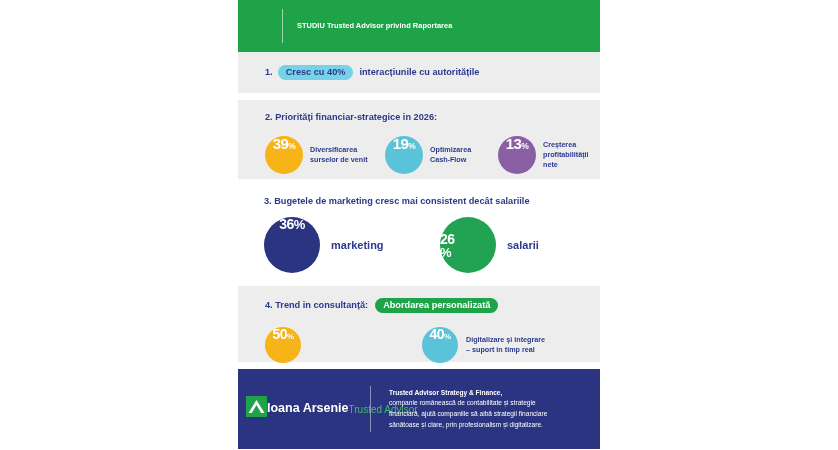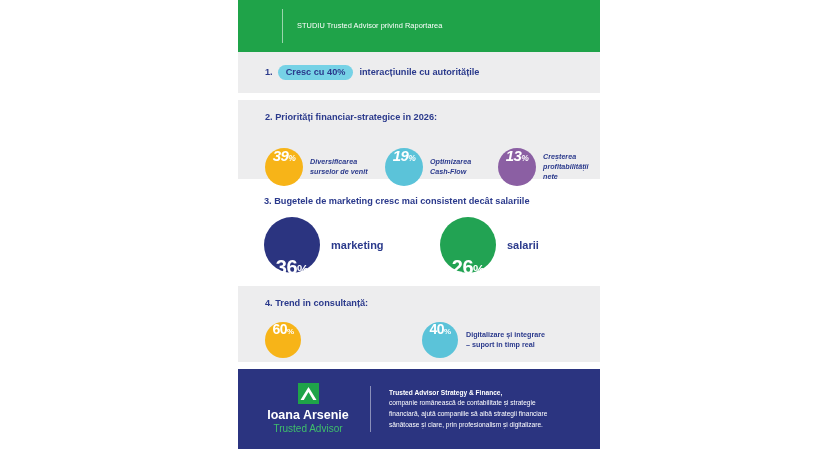--- a/index.html
+++ b/index.html
@@ -42,21 +42,21 @@
   }
   .header-divider {
     width: 1px;
     align-self: stretch;
     margin: 9px 14px 9px 16px;
     background: rgba(255,255,255,0.55);
   }
   .header-sub {
     color: #ffffff;
     font-size: 7.4px;
-    font-weight: normal;
+    font-weight: bold;
     line-height: 1.5;
     letter-spacing: 0.05px;
   }
   .header-sub div { white-space: nowrap; }
 
   
   .sec {
     box-sizing: border-box;
   }
   .sec.gray { background: #EDEDEE; }
@@ -112,41 +112,40 @@
   }
 
   
   .s2 .circle { width: 38px; height: 38px; }
   .s2 .circle .num { font-size: 15px; }
   .s2 .circle .pct { font-size: 8.5px; }
   .s2 .stat-label { font-size: 7.2px; margin-left: 7px; }
 
   
   .s3 .circle { width: 56px; height: 56px; }
-  .s3 .circle .num { font-size: 20px; margin-top: 40px; }
+  .s3 .circle .num { font-size: 14px; }
   .s3 .circle .pct { font-size: 13px; }
   .s3 .stat-label { font-size: 11px; margin-left: 11px; }
 
   
   .s4 .circle { width: 36px; height: 36px; }
   .s4 .circle .num { font-size: 14px; }
   .s4 .circle .pct { font-size: 8px; }
   .s4 .stat-label { font-size: 7.2px; margin-left: 8px; }
 
   
   .footer {
     background: #2B3480;
     display: flex;
     align-items: center;
     box-sizing: border-box;
   }
   .footer-brand {
     width: 124px;
     display: flex;
-    flex-direction: column;
     align-items: center;
     flex: none;
   }
   .logo-mark {
     width: 21px;
     height: 21px;
     background: #1FA349;
     display: flex;
     align-items: flex-end;
     justify-content: center;
@@ -197,21 +196,21 @@
       <span class="pill cyan" style="margin:0 6px 0 5px;">Cresc cu 40%</span>
       <span>interacțiunile cu autoritățile</span>
     </div>
   </div>
 
   <div class="sec-gap"></div>
 
   <div class="sec gray s2" style="height:79px; padding:12px 0 0 27px;">
     <div class="sec-title">2. Priorități financiar-strategice in 2026:</div>
 
-    <div class="stat-row" style="margin-top:26px;font-style:italic;">
+    <div class="stat-row" style="margin-top:14px;">
 
       <div class="stat" style="width:120px;">
         <div class="circle" style="background:#F7B418;">
           <span class="num">39</span>
           <span class="pct">%</span>
         </div>
         <div class="stat-label">
           <div>Diversificarea</div>
           <div>surselor de venit</div>
         </div>
@@ -252,42 +251,43 @@
 
       <div class="stat" style="width:176px;">
         <div class="circle" style="background:#2B3480;">
           <span class="num">36</span>
           <span class="pct">%</span>
         </div>
         <div class="stat-label">marketing</div>
       </div>
 
       <div class="stat">
-        <div class="circle" style="background:#22A353;">
+        <div class="circle" style="background:#22A353;flex-direction:column;">
           <span class="num">26</span>
           <span class="pct">%</span>
         </div>
         <div class="stat-label">salarii</div>
       </div>
 
     </div>
   </div>
 
   <div class="sec-gap"></div>
 
   <div class="sec gray s4" style="height:76px; padding:12px 4px 0 27px;">
     <div class="sec-title">
       <span>4. Trend in consultanță:</span>
+      <span class="pill green" style="margin-left:7px;">Abordarea personalizată</span>
     </div>
 
     <div class="stat-row" style="margin-top:14px;">
 
       <div class="stat" style="width:157px;">
         <div class="circle" style="background:#F7B418;">
-          <span class="num">60</span>
+          <span class="num">50</span>
           <span class="pct">%</span>
         </div>
       </div>
 
       <div class="stat">
         <div class="circle" style="background:#5BC3D9;">
           <span class="num">40</span>
           <span class="pct">%</span>
         </div>
         <div class="stat-label">

